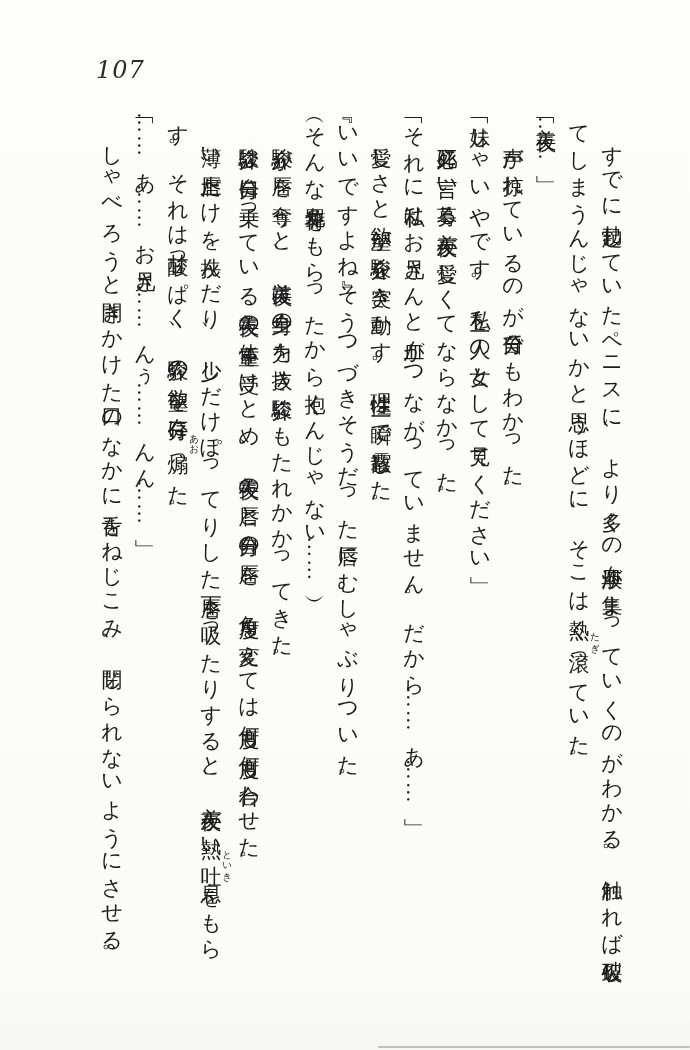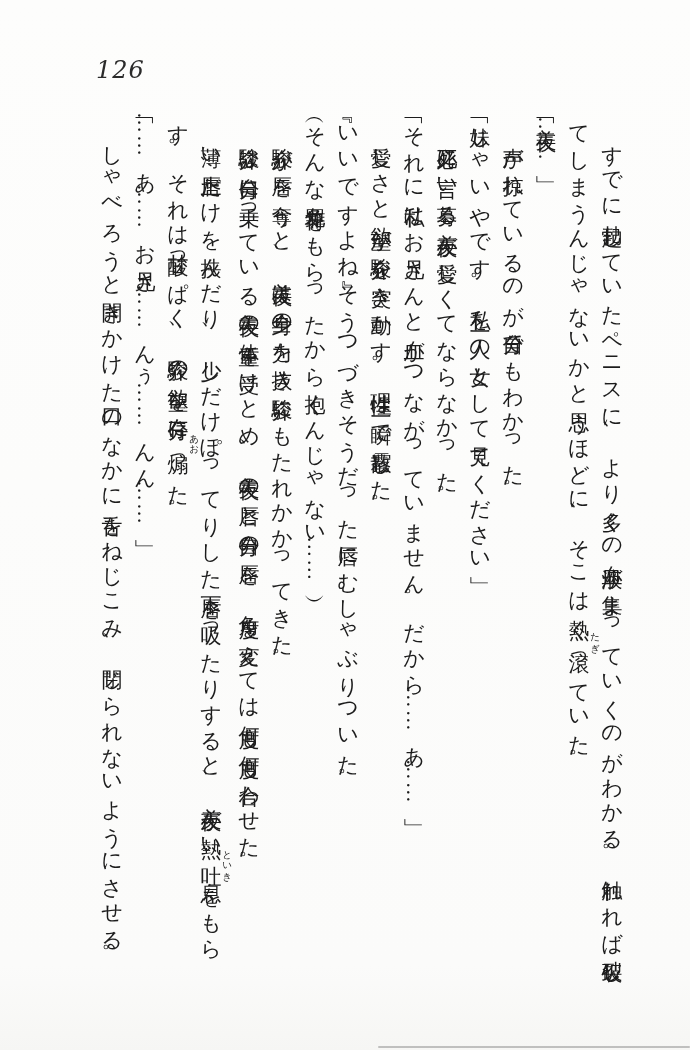--- a/index.html
+++ b/index.html
@@ -66,21 +66,21 @@
     width: 312px;
     height: 2px;
     background: rgba(90, 90, 90, 0.35);
     border-radius: 1px;
   }
 </style>
 </head>
 <body>
 
 <div class="page">
-  <div class="page-number">126</div>
+  <div class="page-number">107</div>
 
   <div class="text-block">
       <p class="indent">すでに勃起していたペニスに、より多くの血液が集まっていくのがわかる。触れれば破裂してしまうんじゃないかと思うほどに、そこは熱く<ruby>滾<rt>たぎ</rt></ruby>っていた。</p>
       <p>「美夜……」</p>
       <p class="indent">声が掠れているのが自分でもわかった。</p>
       <p>「妹じゃいやです。私を一人の女として見てください」</p>
       <p class="indent">必死に言い募る美夜が愛しくてならなかった。</p>
       <p>「それに私はお兄さんと血がつながっていません。だから……あ……」</p>
       <p class="indent">愛しさと欲望が駿介を突き動かす。理性は一瞬で霧散した。</p>
       <p>『いいですよね』そうつづきそうだった唇にむしゃぶりついた。</p>

